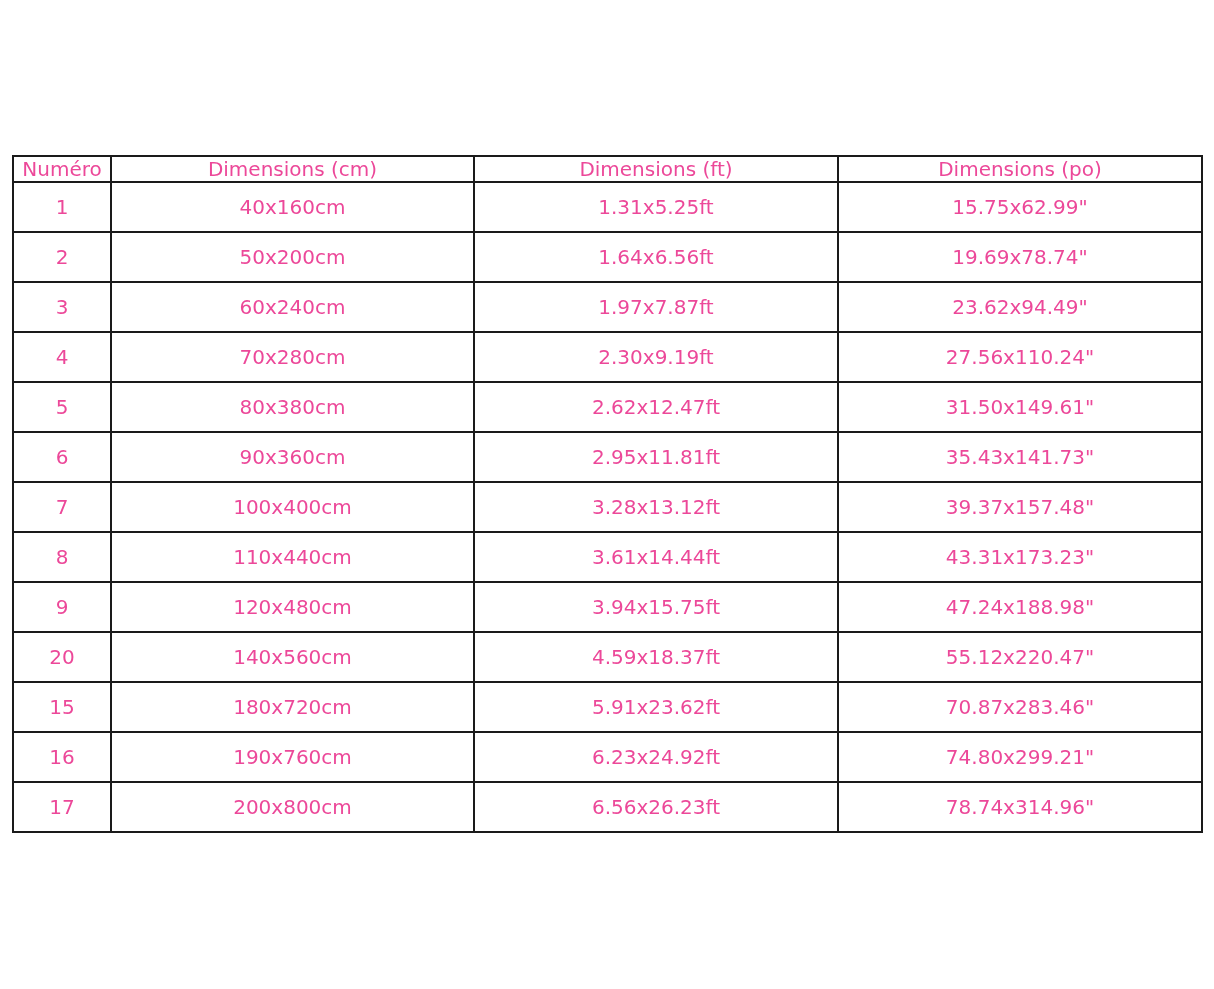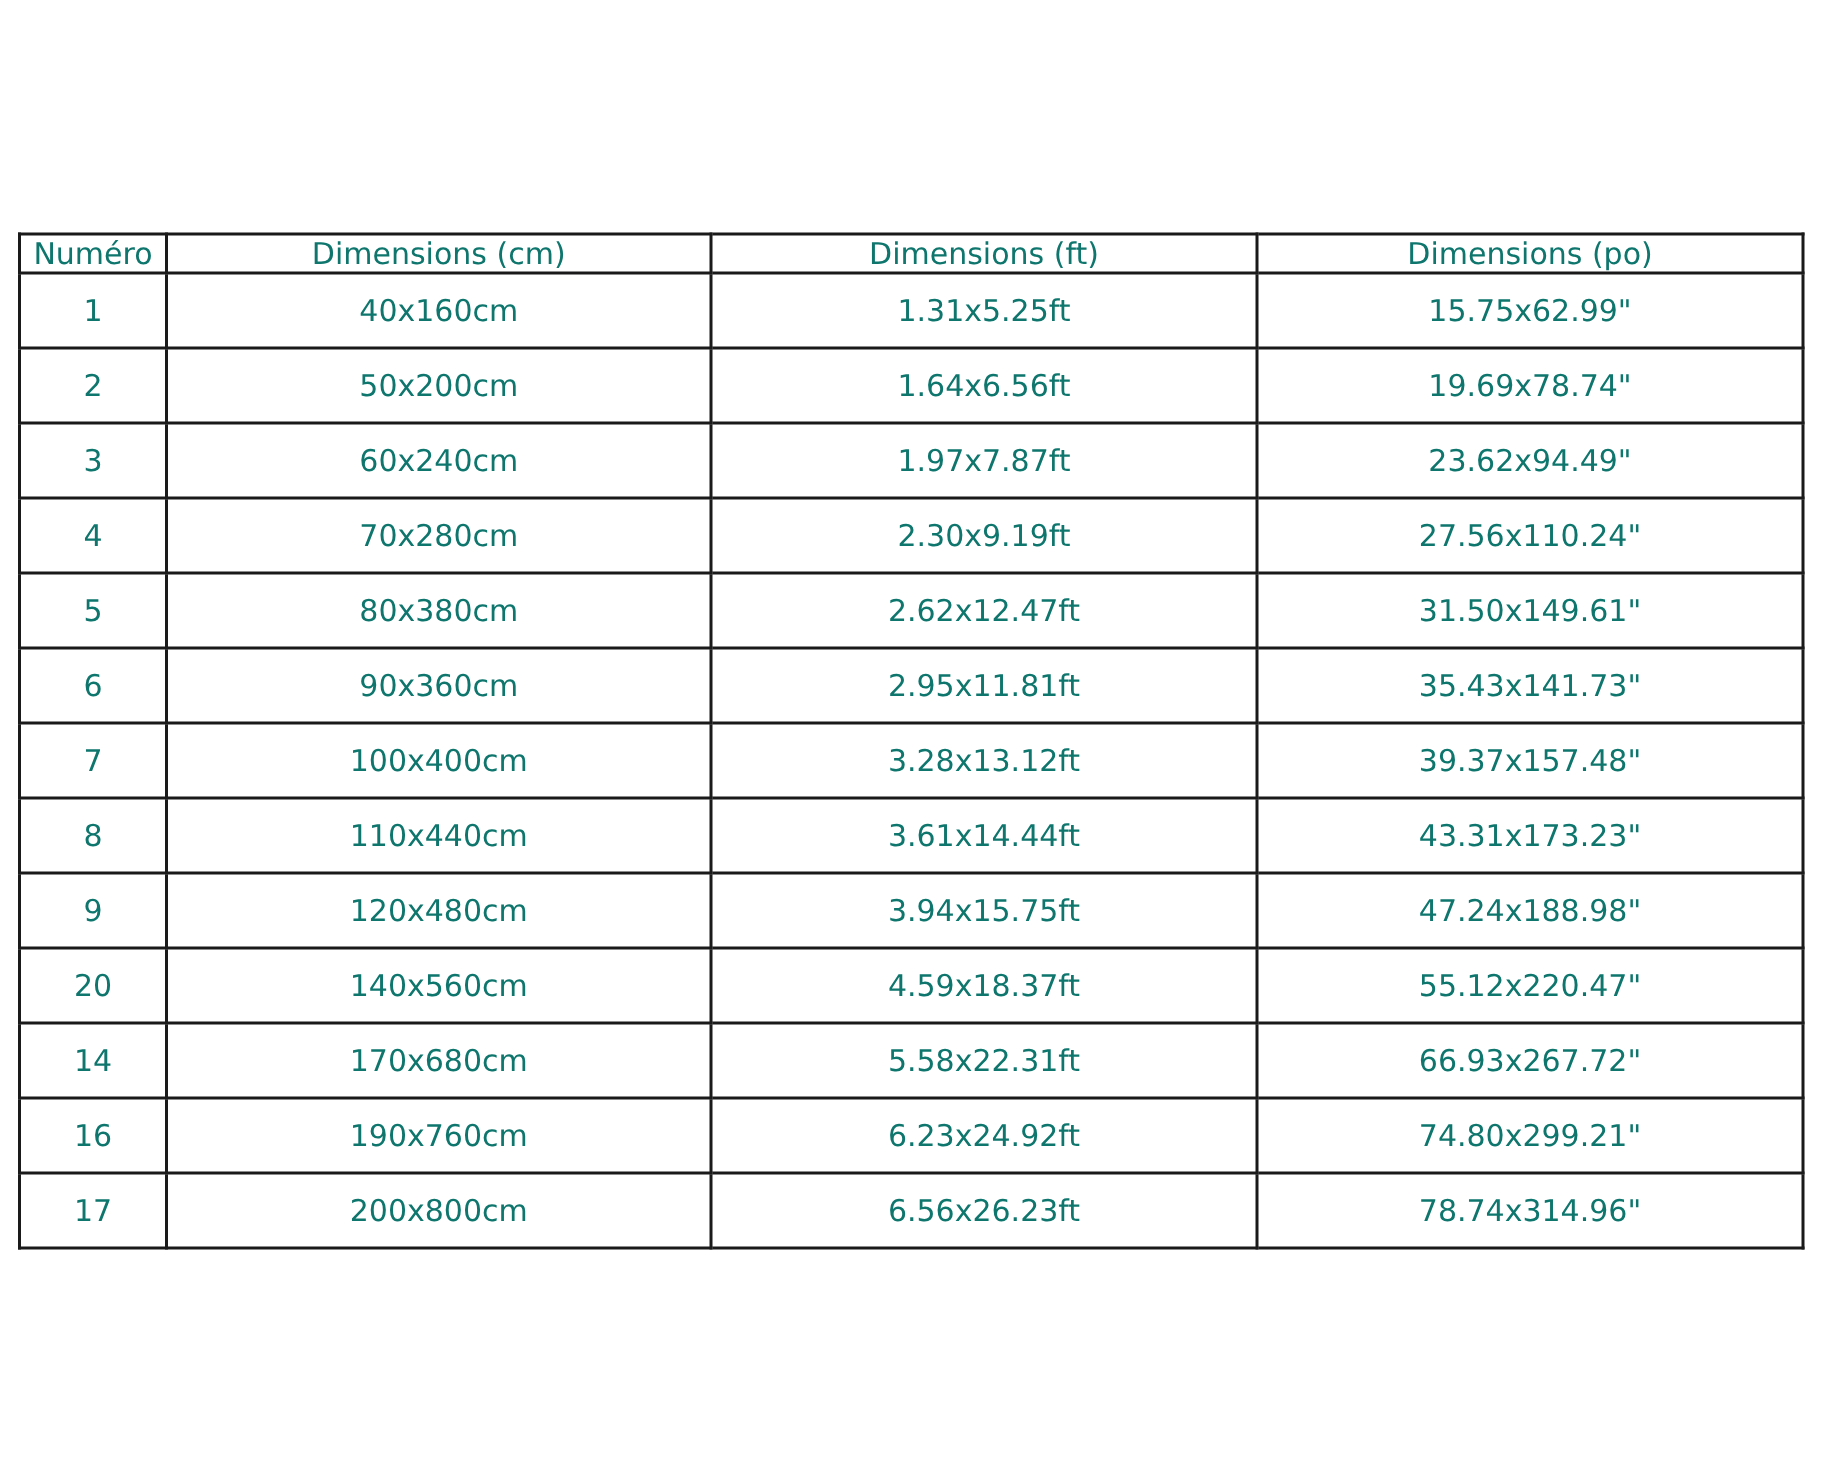--- a/index.html
+++ b/index.html
@@ -17,21 +17,21 @@
   }
   .dim-table {
     position: absolute;
     left: 12px;
     top: 155px;
     width: 1189px;
     height: 678px;
     border-collapse: collapse;
     table-layout: fixed;
     font-size: 20px;
-    color: #0f766e;
+    color: #ec4899;
     background: #ffffff;
   }
   .dim-table th,
   .dim-table td {
     border: 2px solid #1a1a1a;
     text-align: center;
     vertical-align: middle;
     font-weight: normal;
     padding: 0;
     white-space: nowrap;
@@ -111,24 +111,24 @@
         <td>3.94x15.75ft</td>
         <td>47.24x188.98"</td>
       </tr>
       <tr>
         <td>20</td>
         <td>140x560cm</td>
         <td>4.59x18.37ft</td>
         <td>55.12x220.47"</td>
       </tr>
       <tr>
-        <td>14</td>
-        <td>170x680cm</td>
-        <td>5.58x22.31ft</td>
-        <td>66.93x267.72"</td>
+        <td>15</td>
+        <td>180x720cm</td>
+        <td>5.91x23.62ft</td>
+        <td>70.87x283.46"</td>
       </tr>
       <tr>
         <td>16</td>
         <td>190x760cm</td>
         <td>6.23x24.92ft</td>
         <td>74.80x299.21"</td>
       </tr>
       <tr>
         <td>17</td>
         <td>200x800cm</td>

